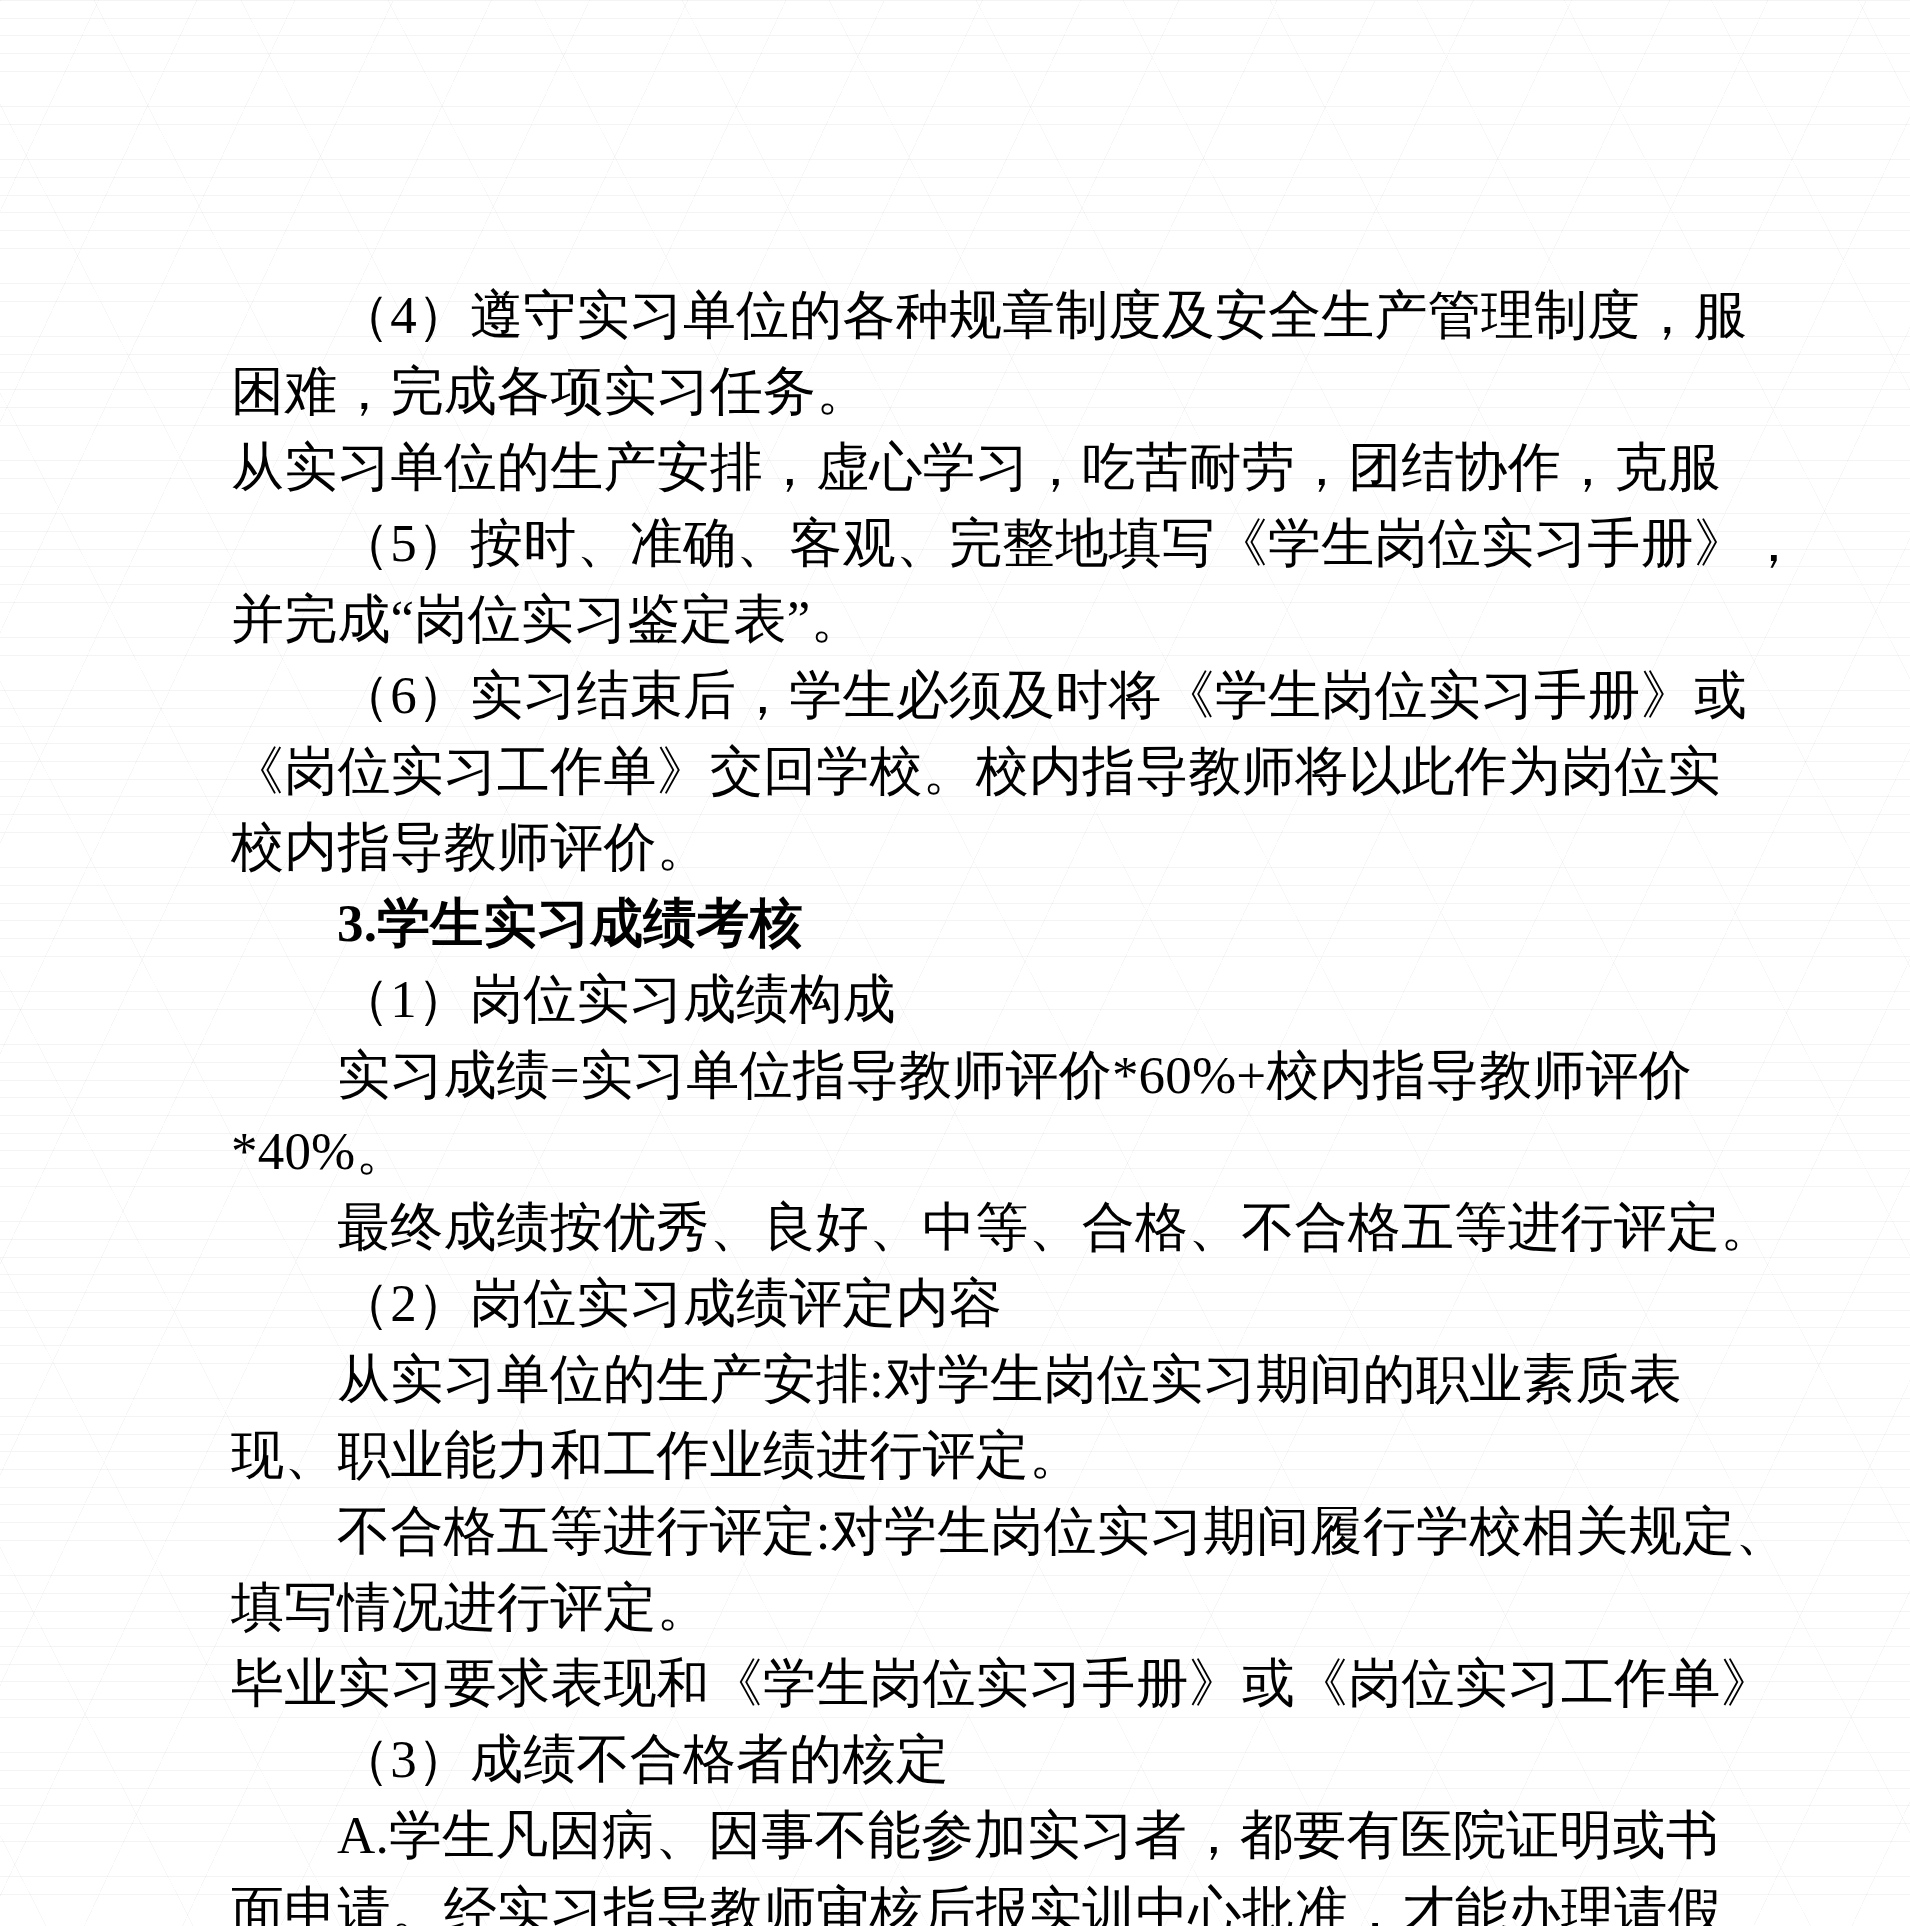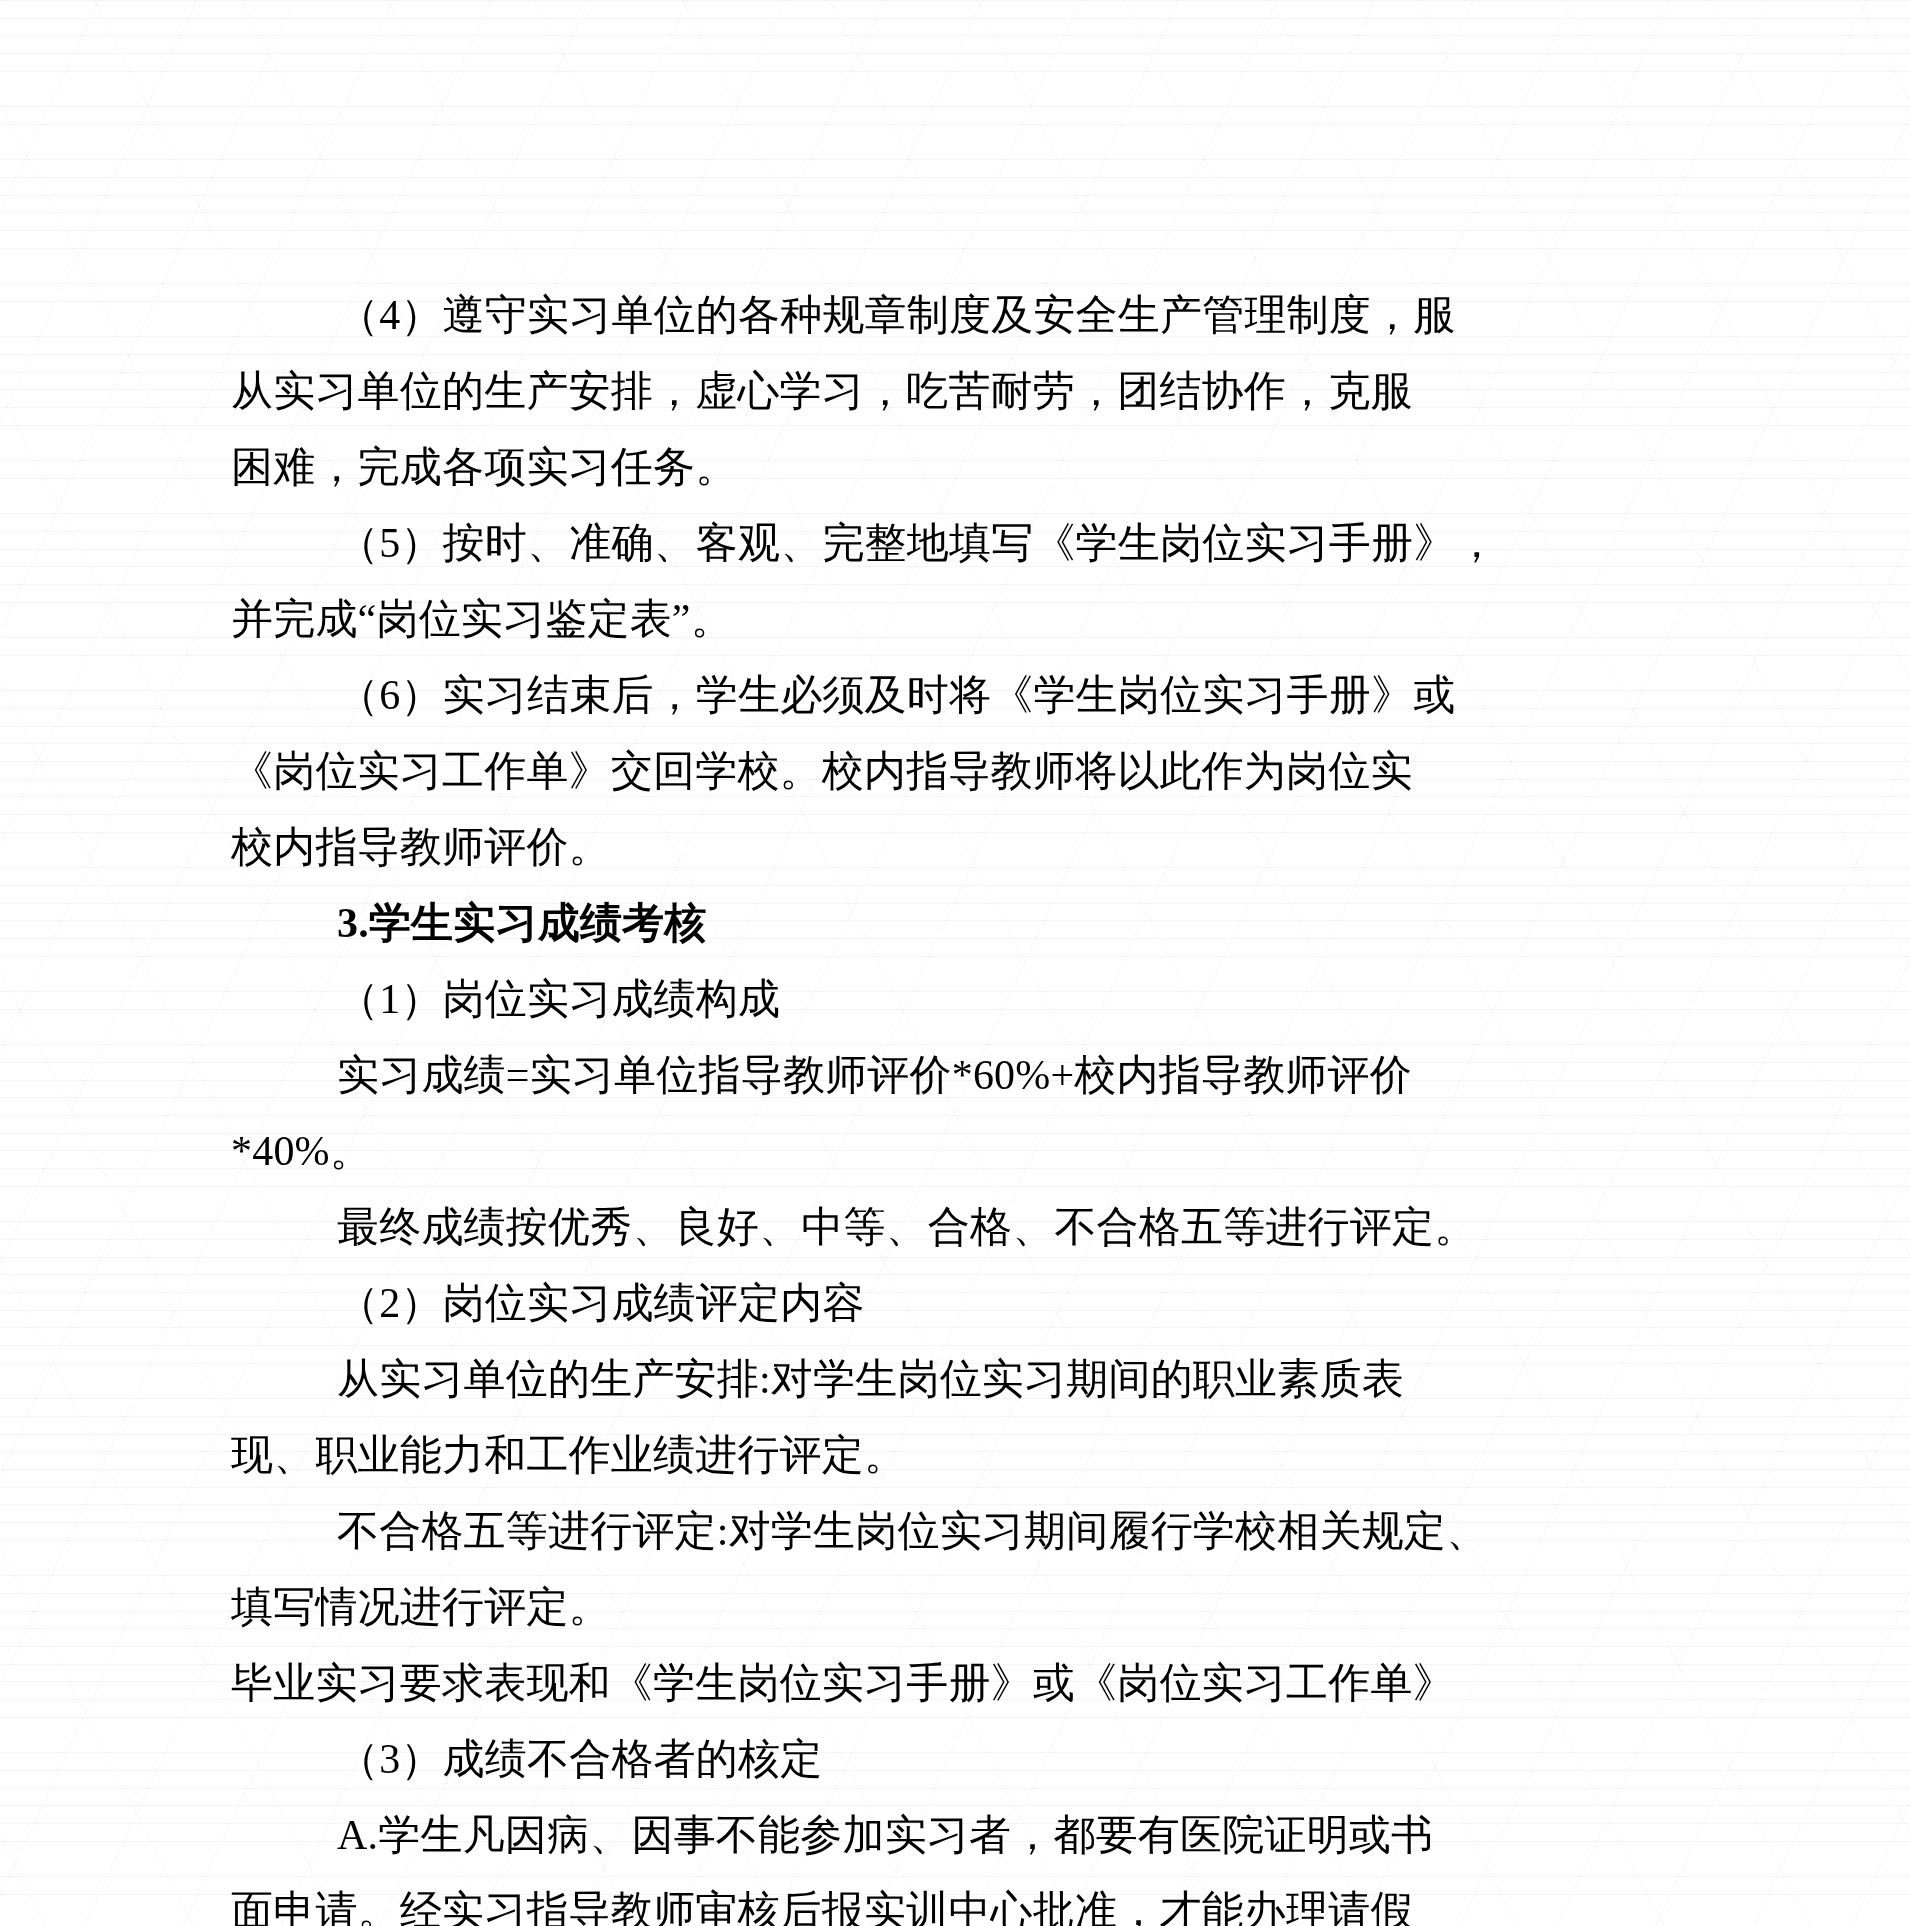--- a/index.html
+++ b/index.html
@@ -26,38 +26,38 @@
       repeating-linear-gradient(63deg,
         rgba(0,0,0,0.03) 0px, rgba(0,0,0,0.03) 0.8px, transparent 0.8px, transparent 131px);
   }
   .text-block {
     position: absolute;
     left: 231px;
     top: 277px;
     width: 1476px;
   }
   .line {
-    font-size: 42px;
+    font-size: 53px;
     line-height: 76px;
     white-space: nowrap;
     letter-spacing: 0.2px;
   }
   .indent { text-indent: 106px; }
   .bold { font-weight: bold; }
 </style>
 </head>
 <body>
 
 <div class="page">
   <div class="watermark"></div>
 
   <div class="text-block">
     <div class="line indent">（4）遵守实习单位的各种规章制度及安全生产管理制度，服</div>
+    <div class="line">困难，完成各项实习任务。</div>
     <div class="line">从实习单位的生产安排，虚心学习，吃苦耐劳，团结协作，克服</div>
-    <div class="line">困难，完成各项实习任务。</div>
     <div class="line indent">（5）按时、准确、客观、完整地填写《学生岗位实习手册》，</div>
     <div class="line">并完成“岗位实习鉴定表”。</div>
     <div class="line indent">（6）实习结束后，学生必须及时将《学生岗位实习手册》或</div>
     <div class="line">《岗位实习工作单》交回学校。校内指导教师将以此作为岗位实</div>
     <div class="line">校内指导教师评价。</div>
     <div class="line indent bold">3.学生实习成绩考核</div>
     <div class="line indent">（1）岗位实习成绩构成</div>
     <div class="line indent">实习成绩=实习单位指导教师评价*60%+校内指导教师评价</div>
     <div class="line">*40%。</div>
     <div class="line indent">最终成绩按优秀、良好、中等、合格、不合格五等进行评定。</div>

